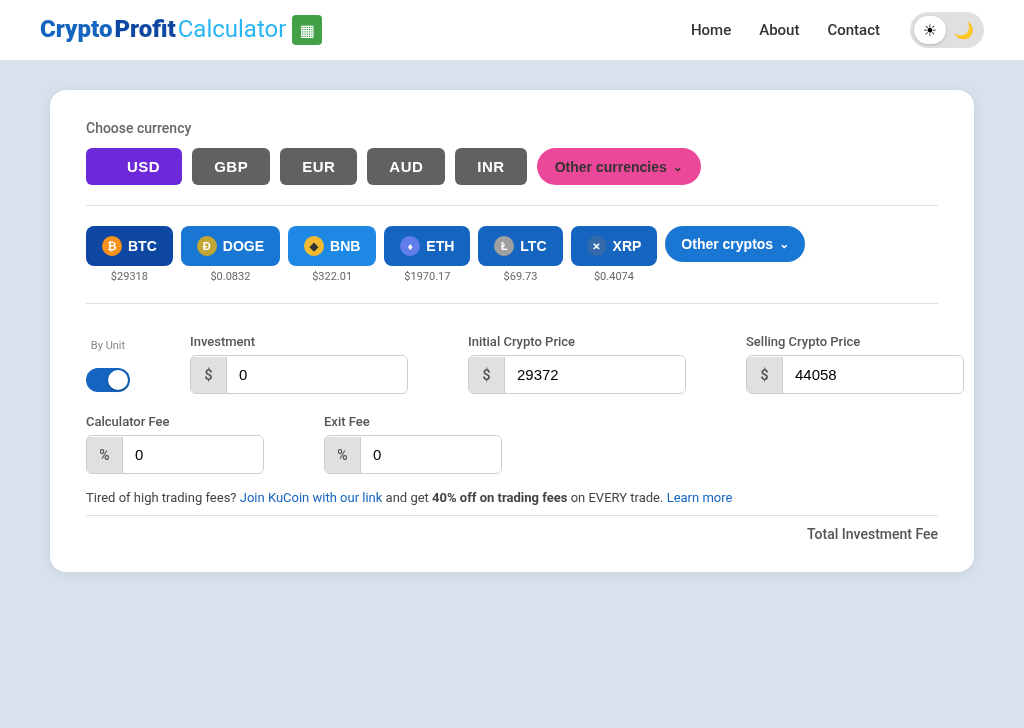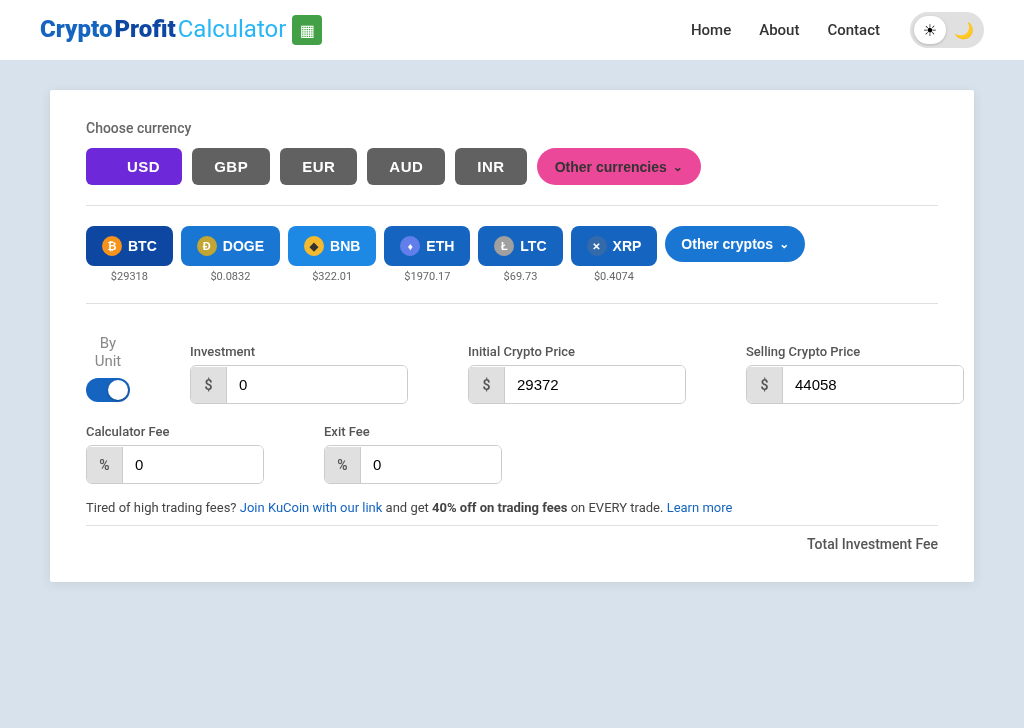--- a/index.html
+++ b/index.html
@@ -92,21 +92,21 @@
       box-shadow: 0 1px 3px rgba(0,0,0,0.2);
     }
 
     
     .main-wrapper {
       padding: 30px 50px;
       flex: 1;
     }
     .card {
       background: #fff;
-      border-radius: 2px;
+      border-radius: 16px;
       padding: 30px 36px;
       box-shadow: 0 2px 12px rgba(0,0,0,0.08);
     }
 
     
     .section-label {
       font-size: 14px;
       color: #666;
       margin-bottom: 12px;
       font-weight: 500;
@@ -208,24 +208,24 @@
     .coin-bnb { background: #f3ba2f; color: #333; }
     .coin-eth { background: #627eea; color: white; font-size: 10px; }
     .coin-ltc { background: #a0a0a0; color: white; }
     .coin-xrp { background: #346aa9; color: white; font-size: 10px; }
 
     
     .inputs-area {
       margin-top: 30px;
     }
     .by-unit-label {
-      font-size: 15px;
+      font-size: 11px;
       color: #888;
       text-align: center;
-      margin-bottom: 8px;
+      margin-bottom: 16px;
     }
     .investment-row {
       display: flex;
       align-items: flex-end;
       gap: 60px;
       margin-bottom: 20px;
     }
     .input-group {
       display: flex;
       flex-direction: column;

